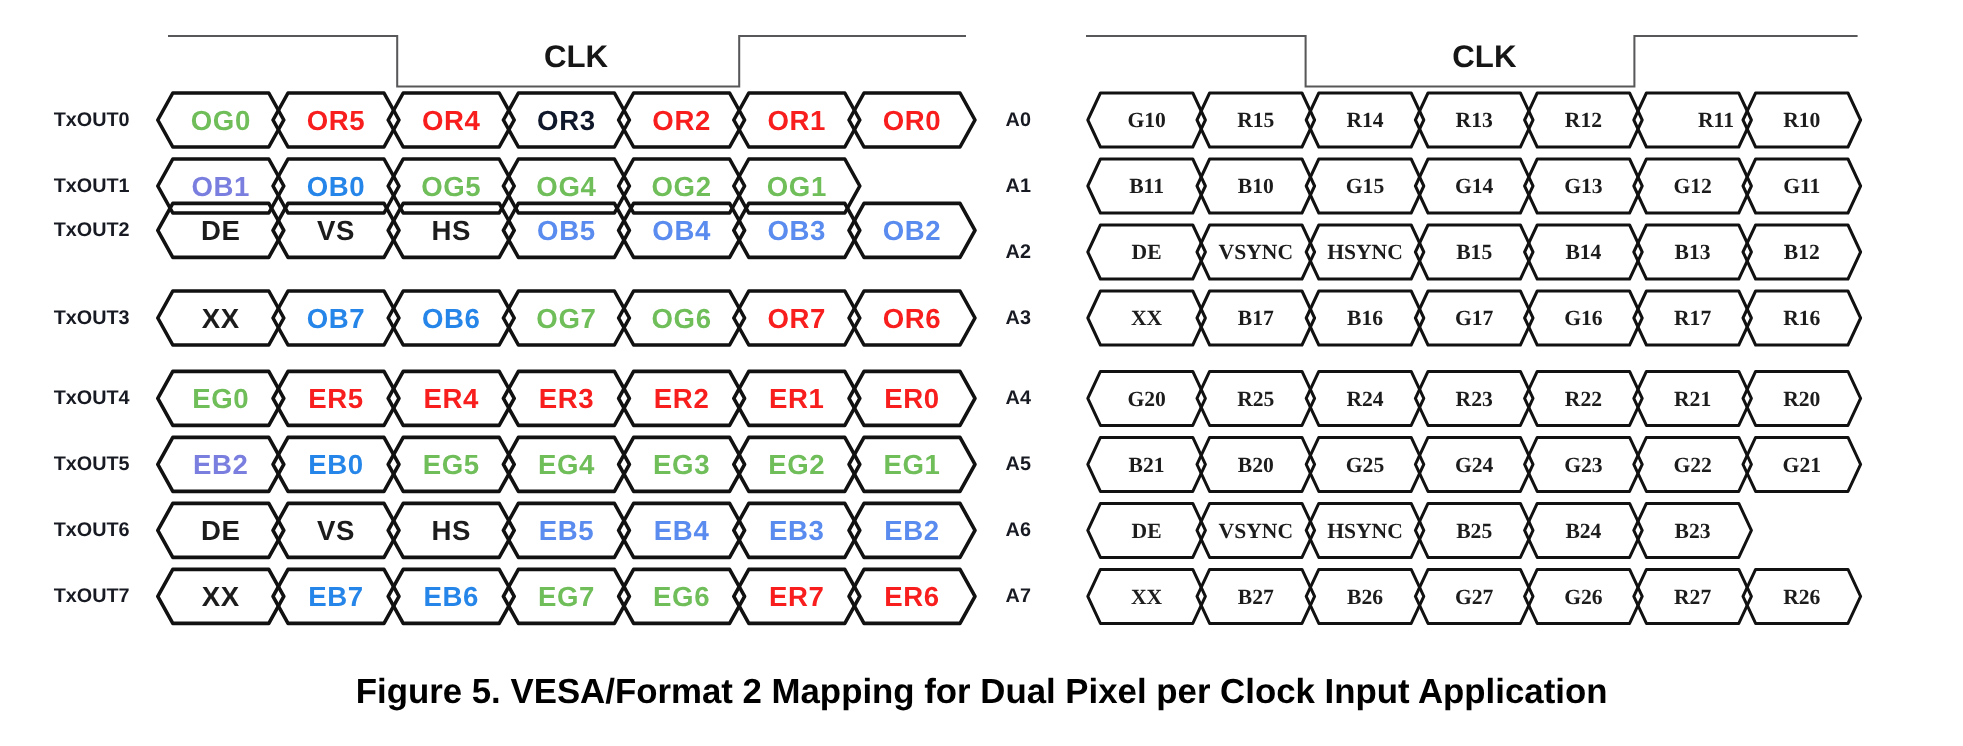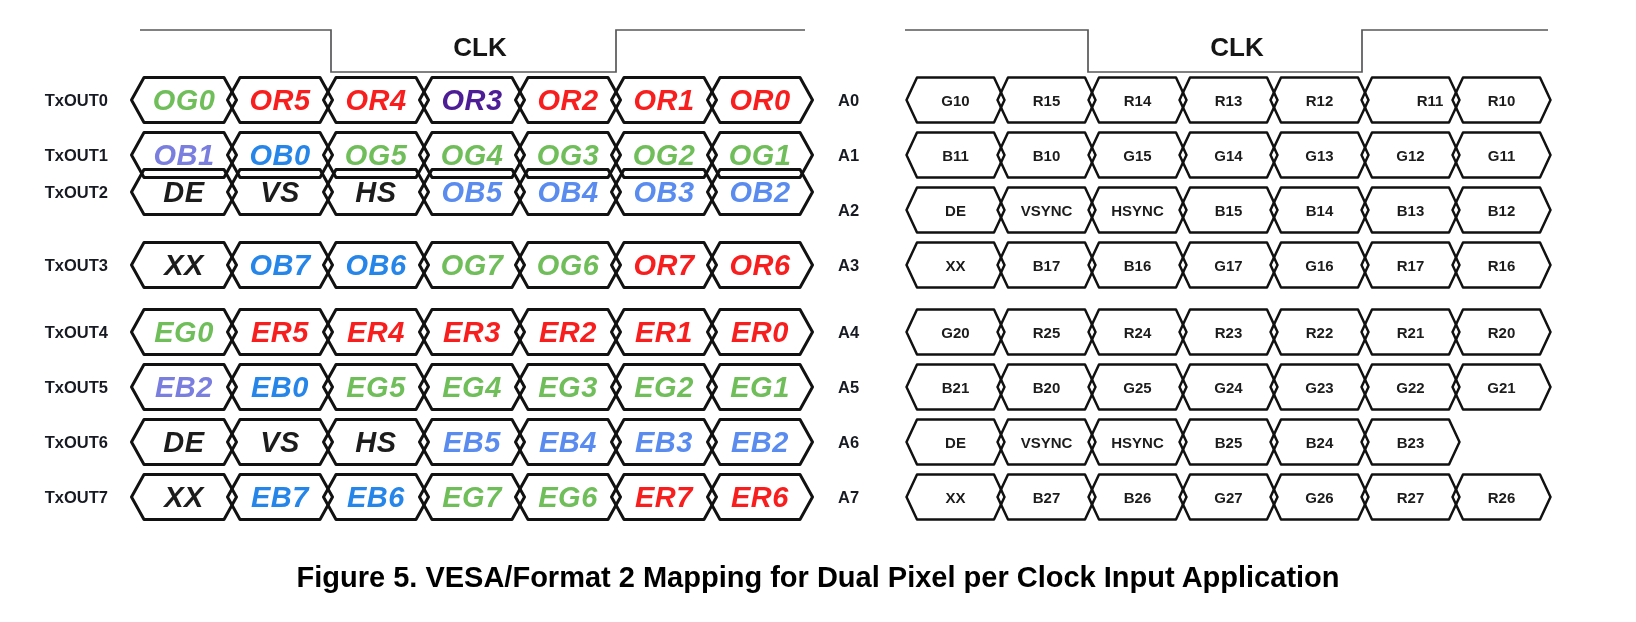--- a/index.html
+++ b/index.html
@@ -20,22 +20,22 @@
   .left .cells{left:130px;}
   .right .cells{left:905px;}
 
   .cell{position:relative;height:48px;display:flex;align-items:center;justify-content:center;}
   .left .cell{width:108px;margin-left:-12px;}
   .left .cell:first-child{margin-left:0;}
   .right .cell{width:101px;margin-left:-10px;}
   .right .cell:first-child{margin-left:0;}
   .cell svg{position:absolute;left:0;top:0;width:100%;height:100%;overflow:visible;}
   .cell-label{position:relative;line-height:1;}
-  .left .cell-label{font-size:29px;font-weight:600;letter-spacing:.5px;font-style:italic;}
-  .right .cell-label{font-size:15px;font-weight:700;}
+  .left .cell-label{font-size:23px;font-weight:600;letter-spacing:.5px;}
+  .right .cell-label{font-size:18px;font-weight:700;font-family:Liberation Serif, serif;}
 
   
   .caption{position:absolute;left:0;top:557px;width:1636px;height:40px;line-height:40px;
            text-align:center;font-size:29px;font-weight:bold;color:#000;}
 </style>
 </head>
 <body>
 
 <div id="canvas">
 
@@ -66,21 +66,21 @@
           <div class="cell">
           <svg viewBox="0 0 108 48" preserveAspectRatio="none">
             <polygon points="14,1.5 94,1.5 106.5,24 94,46.5 14,46.5 1.5,24" fill="none" stroke="#111111" stroke-width="3" stroke-linejoin="round"></polygon>
           </svg>
           <span class="cell-label" style="color: rgb(248, 30, 30);">OR4</span>
         </div>
           <div class="cell">
           <svg viewBox="0 0 108 48" preserveAspectRatio="none">
             <polygon points="14,1.5 94,1.5 106.5,24 94,46.5 14,46.5 1.5,24" fill="none" stroke="#111111" stroke-width="3" stroke-linejoin="round"></polygon>
           </svg>
-          <span class="cell-label" style="color: #4c1d95;">OR3</span>
+          <span class="cell-label" style="color: #0f172a;">OR3</span>
         </div>
           <div class="cell">
           <svg viewBox="0 0 108 48" preserveAspectRatio="none">
             <polygon points="14,1.5 94,1.5 106.5,24 94,46.5 14,46.5 1.5,24" fill="none" stroke="#111111" stroke-width="3" stroke-linejoin="round"></polygon>
           </svg>
           <span class="cell-label" style="color: rgb(248, 30, 30);">OR2</span>
         </div>
           <div class="cell">
           <svg viewBox="0 0 108 48" preserveAspectRatio="none">
             <polygon points="14,1.5 94,1.5 106.5,24 94,46.5 14,46.5 1.5,24" fill="none" stroke="#111111" stroke-width="3" stroke-linejoin="round"></polygon>
@@ -115,26 +115,20 @@
           <svg viewBox="0 0 108 48" preserveAspectRatio="none">
             <polygon points="14,1.5 94,1.5 106.5,24 94,46.5 14,46.5 1.5,24" fill="none" stroke="#111111" stroke-width="3" stroke-linejoin="round"></polygon>
           </svg>
           <span class="cell-label" style="color: rgb(111, 190, 90);">OG5</span>
         </div>
           <div class="cell">
           <svg viewBox="0 0 108 48" preserveAspectRatio="none">
             <polygon points="14,1.5 94,1.5 106.5,24 94,46.5 14,46.5 1.5,24" fill="none" stroke="#111111" stroke-width="3" stroke-linejoin="round"></polygon>
           </svg>
           <span class="cell-label" style="color: rgb(111, 190, 90);">OG4</span>
-        </div>
-          <div class="cell">
-          <svg viewBox="0 0 108 48" preserveAspectRatio="none">
-            <polygon points="14,1.5 94,1.5 106.5,24 94,46.5 14,46.5 1.5,24" fill="none" stroke="#111111" stroke-width="3" stroke-linejoin="round"></polygon>
-          </svg>
-          <span class="cell-label" style="color: rgb(111, 190, 90);">OG3</span>
         </div>
           <div class="cell">
           <svg viewBox="0 0 108 48" preserveAspectRatio="none">
             <polygon points="14,1.5 94,1.5 106.5,24 94,46.5 14,46.5 1.5,24" fill="none" stroke="#111111" stroke-width="3" stroke-linejoin="round"></polygon>
           </svg>
           <span class="cell-label" style="color: rgb(111, 190, 90);">OG2</span>
         </div>
           <div class="cell">
           <svg viewBox="0 0 108 48" preserveAspectRatio="none">
             <polygon points="14,1.5 94,1.5 106.5,24 94,46.5 14,46.5 1.5,24" fill="none" stroke="#111111" stroke-width="3" stroke-linejoin="round"></polygon>

